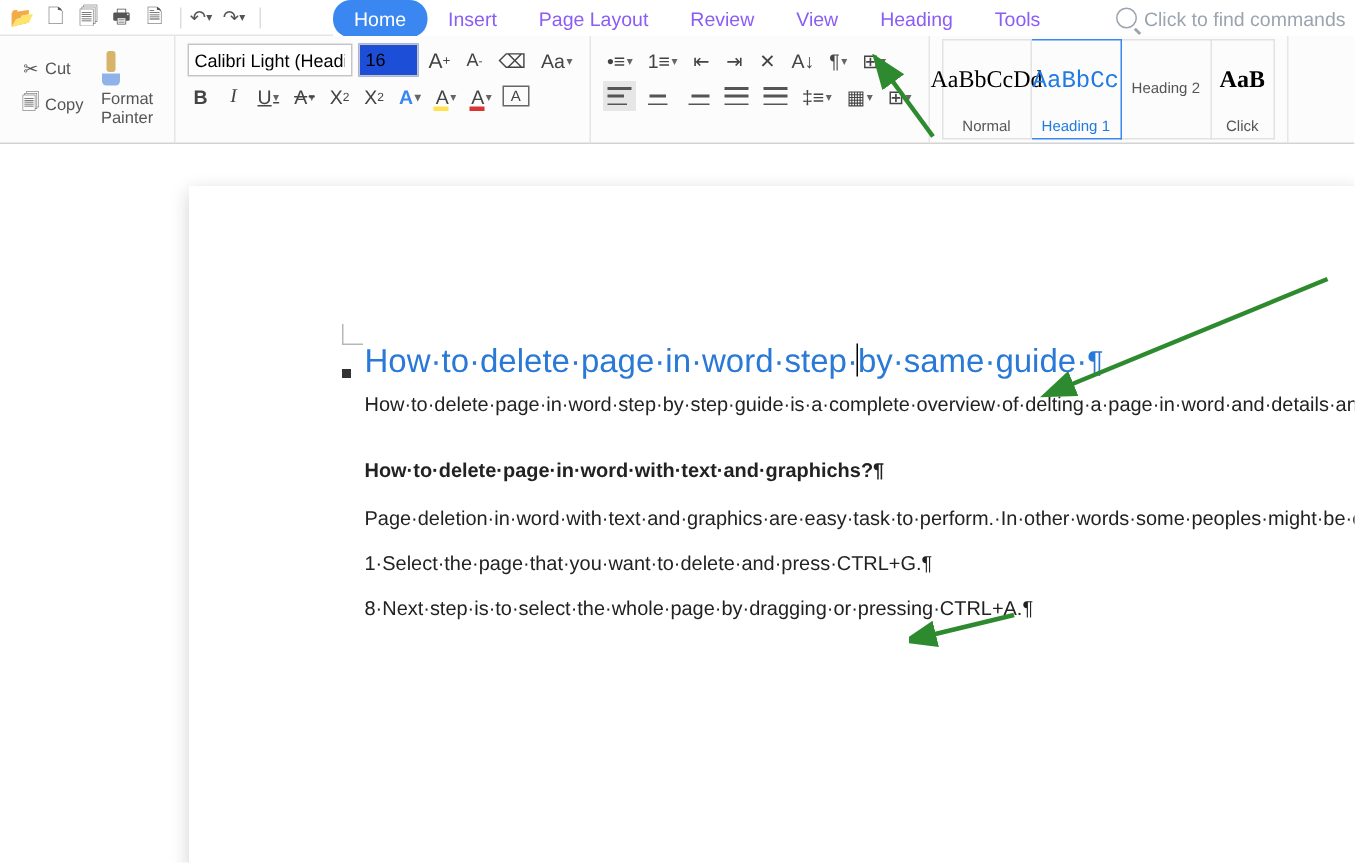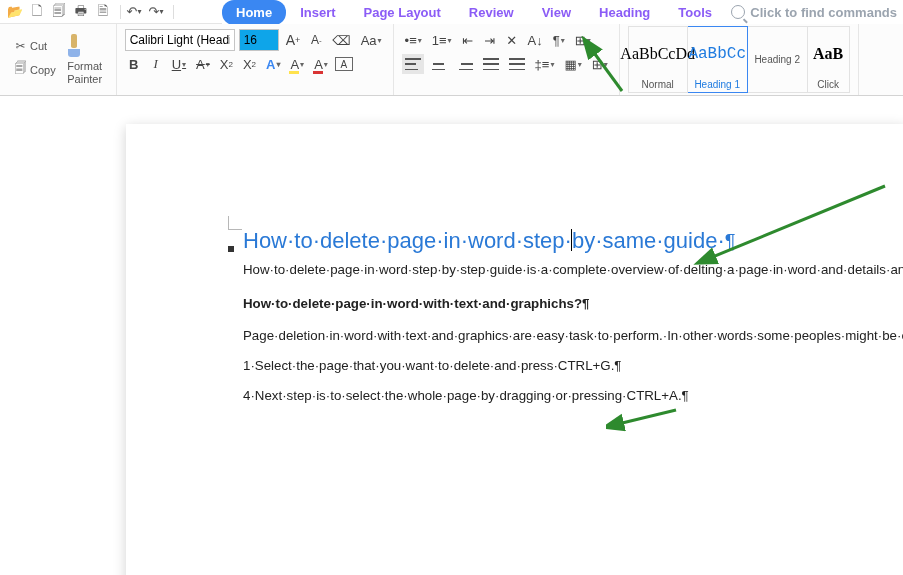--- a/index.html
+++ b/index.html
@@ -131,21 +131,21 @@
     border: 1px solid #c5c5c5;
     font-size: 12px;
     padding: 0 4px;
     background: #fff;
   }
   .font-size {
     width: 40px; height: 22px;
     border: 1px solid #c5c5c5;
     font-size: 12px;
     padding: 0 4px;
-    background: #0ea5e9;
+    background: #1d4ed8;
   }
   .rbtn {
     min-width: 18px; height: 20px;
     display: inline-flex;
     align-items: center;
     justify-content: center;
     color: #444;
     font-size: 13px;
     padding: 0 3px;
     position: relative;
@@ -285,21 +285,21 @@
   <span class="tb-icon">🗋</span>
   <span class="tb-icon">🗐</span>
   <span class="tb-icon">🖶</span>
   <span class="tb-icon">🗎</span>
   <span class="tb-sep"></span>
   <span class="tb-icon">↶<span style="font-size:8px">▾</span></span>
   <span class="tb-icon">↷<span style="font-size:8px">▾</span></span>
   <span class="tb-sep"></span>
 </div>
 
-<div class="menubar" style="position:absolute; top:0; left:222px; right:0; height:24px;font-weight:bold;">
+<div class="menubar" style="position:absolute; top:0; left:222px; right:0; height:24px;">
   <div class="menu-item active">Home</div>
   <div class="menu-item">Insert</div>
   <div class="menu-item">Page Layout</div>
   <div class="menu-item">Review</div>
   <div class="menu-item">View</div>
   <div class="menu-item">Heading</div>
   <div class="menu-item">Tools</div>
   <div class="menu-spacer"></div>
   <div class="search-box">
     <span class="mag"></span>
@@ -428,24 +428,24 @@
 <div class="doc-area">
   <div class="page-gutter">🗎<span class="dd2">▾</span></div>
   <div class="page">
     <div class="corner"></div>
     <div style="position:absolute; top:122px; left:102px; width:6px;height:6px;background:#333"></div>
     <div class="content">
       <h1 class="doc-h1">
         <span>How·to·delete·page·in·word·step·</span><span class="cursor"></span><span>by·same·guide·</span><span class="pil">¶</span>
       </h1>
       <p class="body">How·to·delete·page·in·word·step·by·step·guide·is·a·complete·overview·of·delting·a·page·in·word·and·details·analysis·of·different·ways·that·are·used.·Most·of·the·times·professionals·and·students·needs·to·complete·a·document·for·their·work·related·assignments·or·project·preprations.·In·this·situation·unnecessary·pages·are·impacts·on·the·image·of·the·documents·to·make·hi·professioanal·looking·or·worst·document.·In·this·guide·you'll·understand·How·to·delete·page·in·word·that·helps·you·checking·and·removing·the·extra·pages·in·word.¶</p>
-      <p class="body bold" style="margin-top:14px">How·to·delete·page·in·word·with·text·and·graphichs?¶</p>
+      <p class="body bold" style="margin-top:24px">How·to·delete·page·in·word·with·text·and·graphichs?¶</p>
       <p class="body" style="margin-top:12px">Page·deletion·in·word·with·text·and·graphics·are·easy·task·to·perform.·In·other·words·some·peoples·might·be·confused·about·delting·a·completely·blank·and·full·page·is·same.¶</p>
       <p class="body" style="margin-top:10px">1·Select·the·page·that·you·want·to·delete·and·press·CTRL+G.¶</p>
-      <p class="body" style="margin-top:10px">4·Next·step·is·to·select·the·whole·page·by·dragging·or·pressing·CTRL+A.¶</p>
+      <p class="body" style="margin-top:10px">8·Next·step·is·to·select·the·whole·page·by·dragging·or·pressing·CTRL+A.¶</p>
     </div>
   </div>
 
   <svg class="arrow" style="top:-88px; left:572px" width="60" height="60">
     <defs>
         <marker id="ah1" markerWidth="10" markerHeight="10" refX="2" refY="3" orient="auto">
       <path d="M0,0 L0,6 L8,3 z" fill="#2e8a2e"></path>
         </marker>
       </defs>
     <line x1="50" y1="55" x2="20" y2="14" stroke="#2e8a2e" stroke-width="3" marker-end="url(#ah1)"></line>

